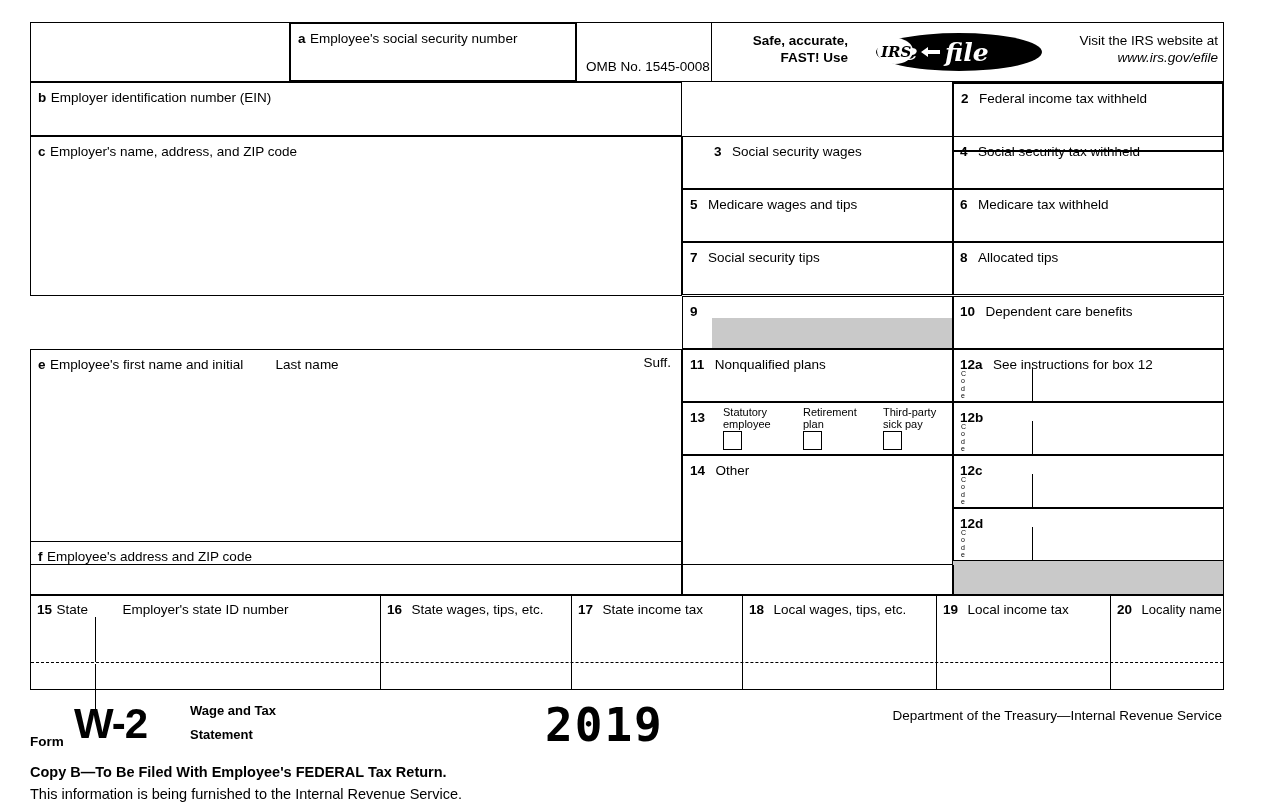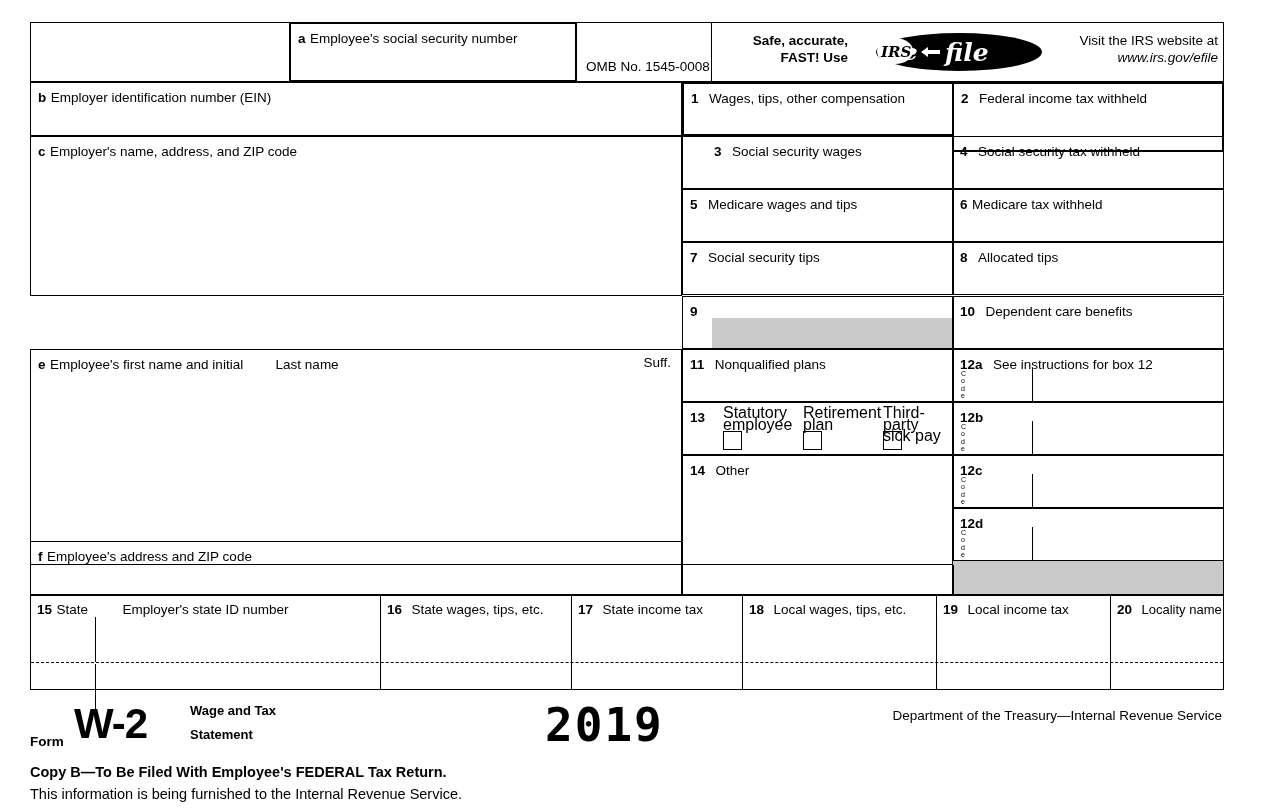--- a/index.html
+++ b/index.html
@@ -142,21 +142,21 @@
   }
   .chk {
     position: absolute;
     width: 19px;
     height: 19px;
     border: 1.5px solid #000;
     box-sizing: border-box;
   }
   .smalllbl {
     position: absolute;
-    font-size: 16px;
+    font-size: 11px;
     line-height: 11.5px;
   }
 </style>
 </head>
 <body>
 
 <div class="form">
 
   <div class="box" style="left:0px; top:0px; width:682px; height:60px;"></div>
 
@@ -194,26 +194,20 @@
     <i>www.irs.gov/efile</i>
   </div>
 
   <div class="box" style="left:0px; top:60px; width:652px; height:54px;">
     <div class="pad">
       <span class="num">b</span>
       <span class="lbl">Employer identification number (EIN)</span>
     </div>
   </div>
 
-  <div class="box thick" style="left:652px; top:60px; width:272px; height:54px;">
-    <div class="pad">
-      <span class="num">1</span>
-      <span class="lbl" style="margin-left:6px;">Wages, tips, other compensation</span>
-    </div>
-  </div>
 
   <div class="box thick" style="left:922px; top:60px; width:272px; height:70px;">
     <div class="pad">
       <span class="num">2</span>
       <span class="lbl" style="margin-left:6px;">Federal income tax withheld</span>
     </div>
   </div>
 
   <div class="box" style="left:0px; top:114px; width:652px; height:160px;">
     <div class="pad">
@@ -237,21 +231,21 @@
 
   <div class="box" style="left:652px; top:167px; width:272px; height:53px;">
     <div class="pad">
       <span class="num">5</span>
       <span class="lbl" style="margin-left:6px;">Medicare wages and tips</span>
     </div>
   </div>
   <div class="box" style="left:922px; top:167px; width:272px; height:53px;">
     <div class="pad">
       <span class="num">6</span>
-      <span class="lbl" style="text-align:center;">Medicare tax withheld</span>
+      <span class="lbl" style="margin-left:6px;text-align:center;">Medicare tax withheld</span>
     </div>
   </div>
 
   <div class="box" style="left:652px; top:220px; width:272px; height:53px;">
     <div class="pad">
       <span class="num">7</span>
       <span class="lbl" style="margin-left:6px;">Social security tips</span>
     </div>
   </div>
   <div class="box" style="left:922px; top:220px; width:272px; height:53px;">

